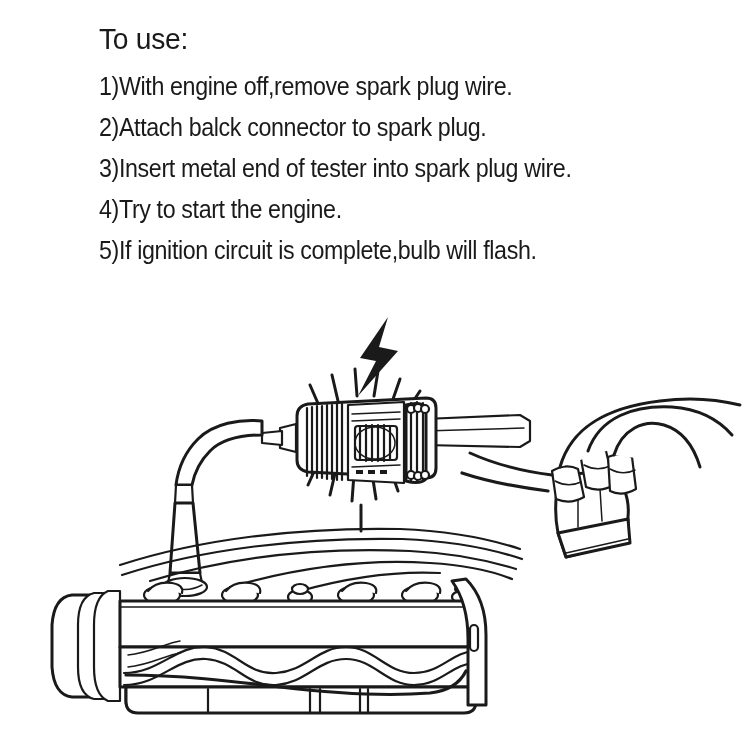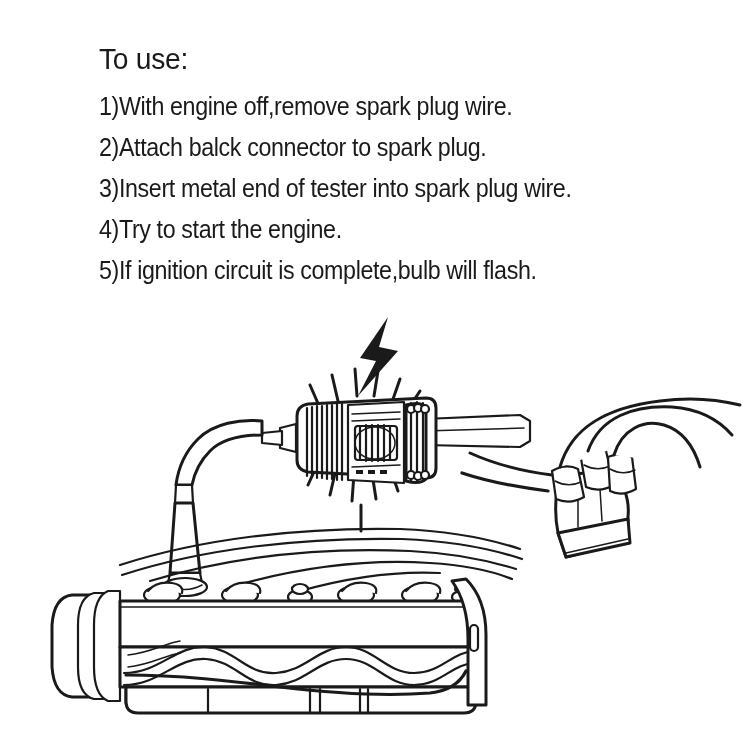--- a/index.html
+++ b/index.html
@@ -19,21 +19,21 @@
     position: relative;
     width: 750px;
     height: 750px;
     background: #ffffff;
   }
 
   
   #instructions {
     position: absolute;
     left: 99px;
-    top: 40px;
+    top: 20px;
     width: 620px;
   }
   #heading {
     font-size: 30px;
     font-weight: 400;
     letter-spacing: -0.3px;
     line-height: 38px;
     margin: 0 0 8px 0;
     color: #1a1a1a;
     transform: scaleX(0.94);

